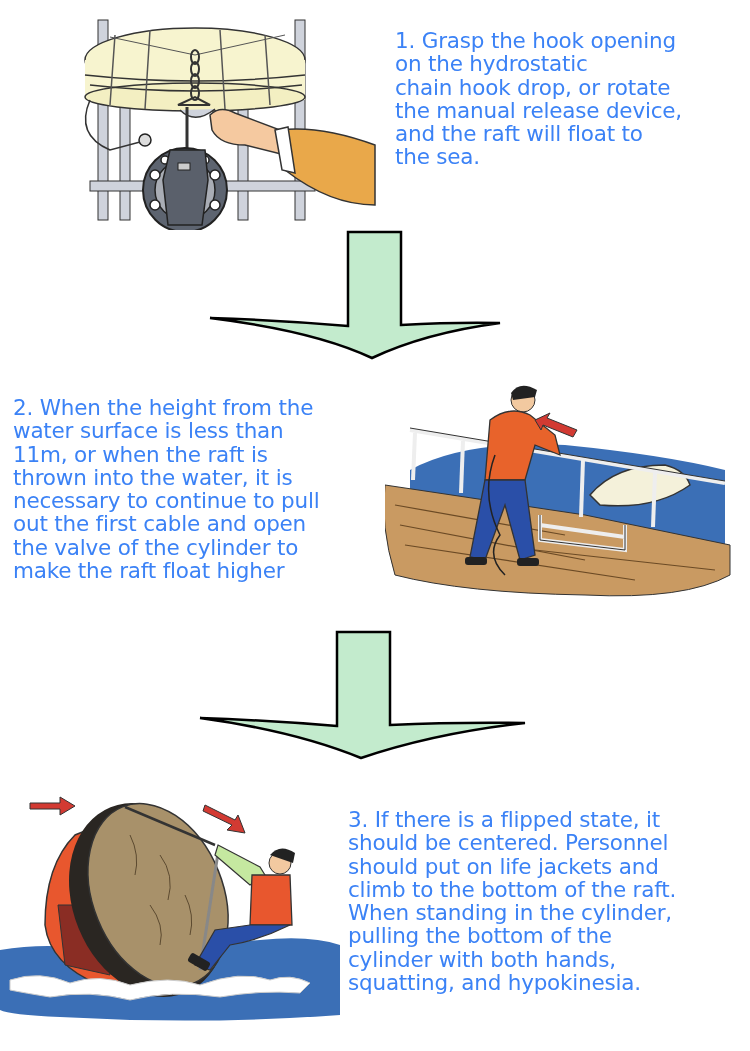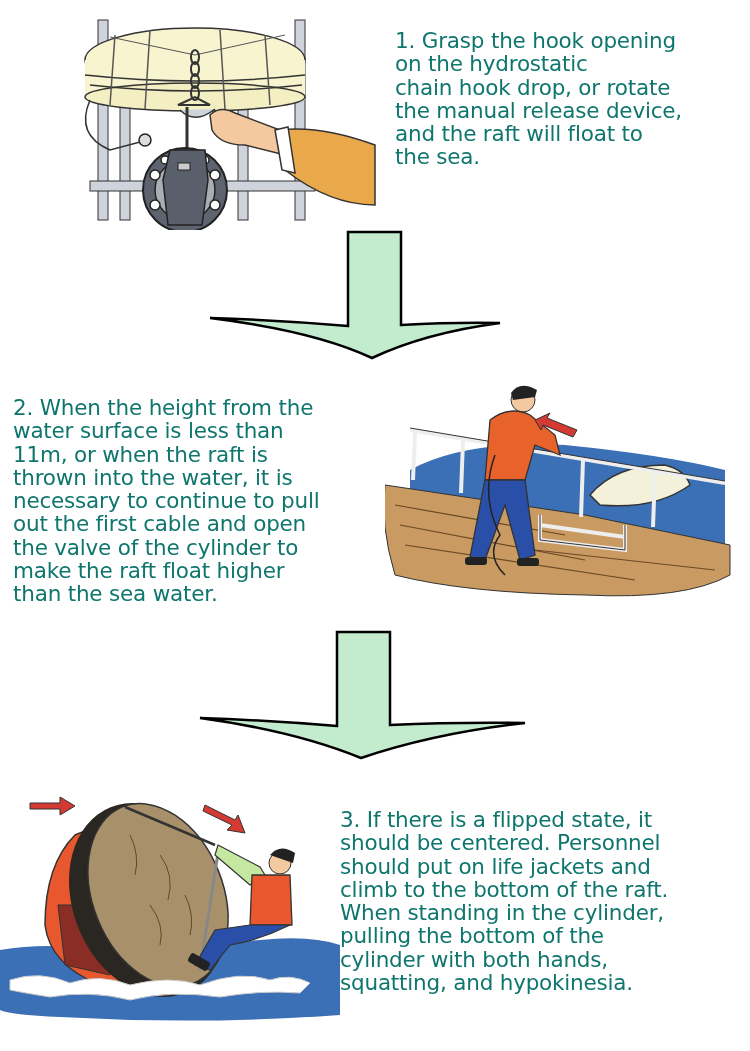--- a/index.html
+++ b/index.html
@@ -1,17 +1,17 @@
 <!DOCTYPE html>
 <html><head>
 <meta charset="utf-8">
 <style>
   html,body{margin:0;padding:0;background:#fff;}
   body{width:750px;height:1051px;position:relative;overflow:hidden;font-family:"DejaVu Sans","Liberation Sans",sans-serif;}
-  .step-text{position:absolute;font-size:21.5px;line-height:23.3px;color:#0f766e;letter-spacing:-0.2px;}
+  .step-text{position:absolute;font-size:21.5px;line-height:23.3px;color:#3b82f6;letter-spacing:-0.2px;}
   .step-text span{display:block;white-space:nowrap;}
   .illus{position:absolute;}
   .arrow{position:absolute;}
 </style>
 </head>
 <body>
 
 <svg class="illus" style="left:70px;top:5px" width="310" height="225" viewBox="0 0 310 225">
 
   <rect x="28" y="15" width="10" height="200" fill="#cfd3dc" stroke="#333" stroke-width="1"></rect>
@@ -73,21 +73,20 @@
 
 <div class="step-text" style="left:13px;top:396px">
   <span>2. When the height from the</span>
   <span>water surface is less than</span>
   <span>11m, or when the raft is</span>
   <span>thrown into the water, it is</span>
   <span>necessary to continue to pull</span>
   <span>out the first cable and open</span>
   <span>the valve of the cylinder to</span>
   <span>make the raft float higher</span>
-  <span>than the sea water.</span>
 </div>
 
 <svg class="illus" style="left:385px;top:375px" width="355" height="235" viewBox="0 0 355 235">
 
   <path d="M25 95 Q80 65 180 70 Q280 80 340 95 L340 175 L25 140 Z" fill="#3b6fb6"></path>
 
   <path d="M0 110 L200 140 L345 170 L345 200 Q300 225 200 220 Q80 218 10 200 Q-5 150 0 110 Z" fill="#c99a62" stroke="#333" stroke-width="1"></path>
   <g stroke="#6b4a25" stroke-width="1.2">
     <line x1="10" y1="130" x2="180" y2="160"></line>
     <line x1="15" y1="150" x2="200" y2="185"></line>
@@ -152,21 +151,21 @@
   <path d="M252 100 L290 100 L292 150 L250 150 Z" fill="#e8572e" stroke="#333" stroke-width="1.3"></path>
   <path d="M250 150 L290 150 Q260 165 230 170 L210 195 L195 190 L215 155 Z" fill="#2a4fa8" stroke="#333" stroke-width="1.2"></path>
   <rect x="188" y="182" width="22" height="10" rx="3" fill="#222" transform="rotate(30 199 187)"></rect>
 
   <path d="M10 205 Q40 195 70 208 Q100 198 130 210 Q170 200 200 210 Q240 195 270 205 Q290 198 310 208 L300 218 Q260 215 220 222 Q170 215 130 225 Q90 215 50 222 Q25 218 10 215 Z" fill="#fff" stroke="#ccc" stroke-width="1"></path>
 
   <path d="M30 28 L60 28 L60 22 L75 31 L60 40 L60 34 L30 34 Z" fill="#d23a32" stroke="#333" stroke-width="1"></path>
   <path d="M205 30 L235 45 L238 40 L245 58 L227 55 L232 50 L203 36 Z" fill="#d23a32" stroke="#333" stroke-width="1"></path>
 </svg>
 
-<div class="step-text" style="left:340px;top:808px">
+<div class="step-text" style="left:348px;top:808px">
   <span>3. If there is a flipped state, it</span>
   <span>should be centered. Personnel</span>
   <span>should put on life jackets and</span>
   <span>climb to the bottom of the raft.</span>
   <span>When standing in the cylinder,</span>
   <span>pulling the bottom of the</span>
   <span>cylinder with both hands,</span>
   <span>squatting, and hypokinesia.</span>
 </div>
 

